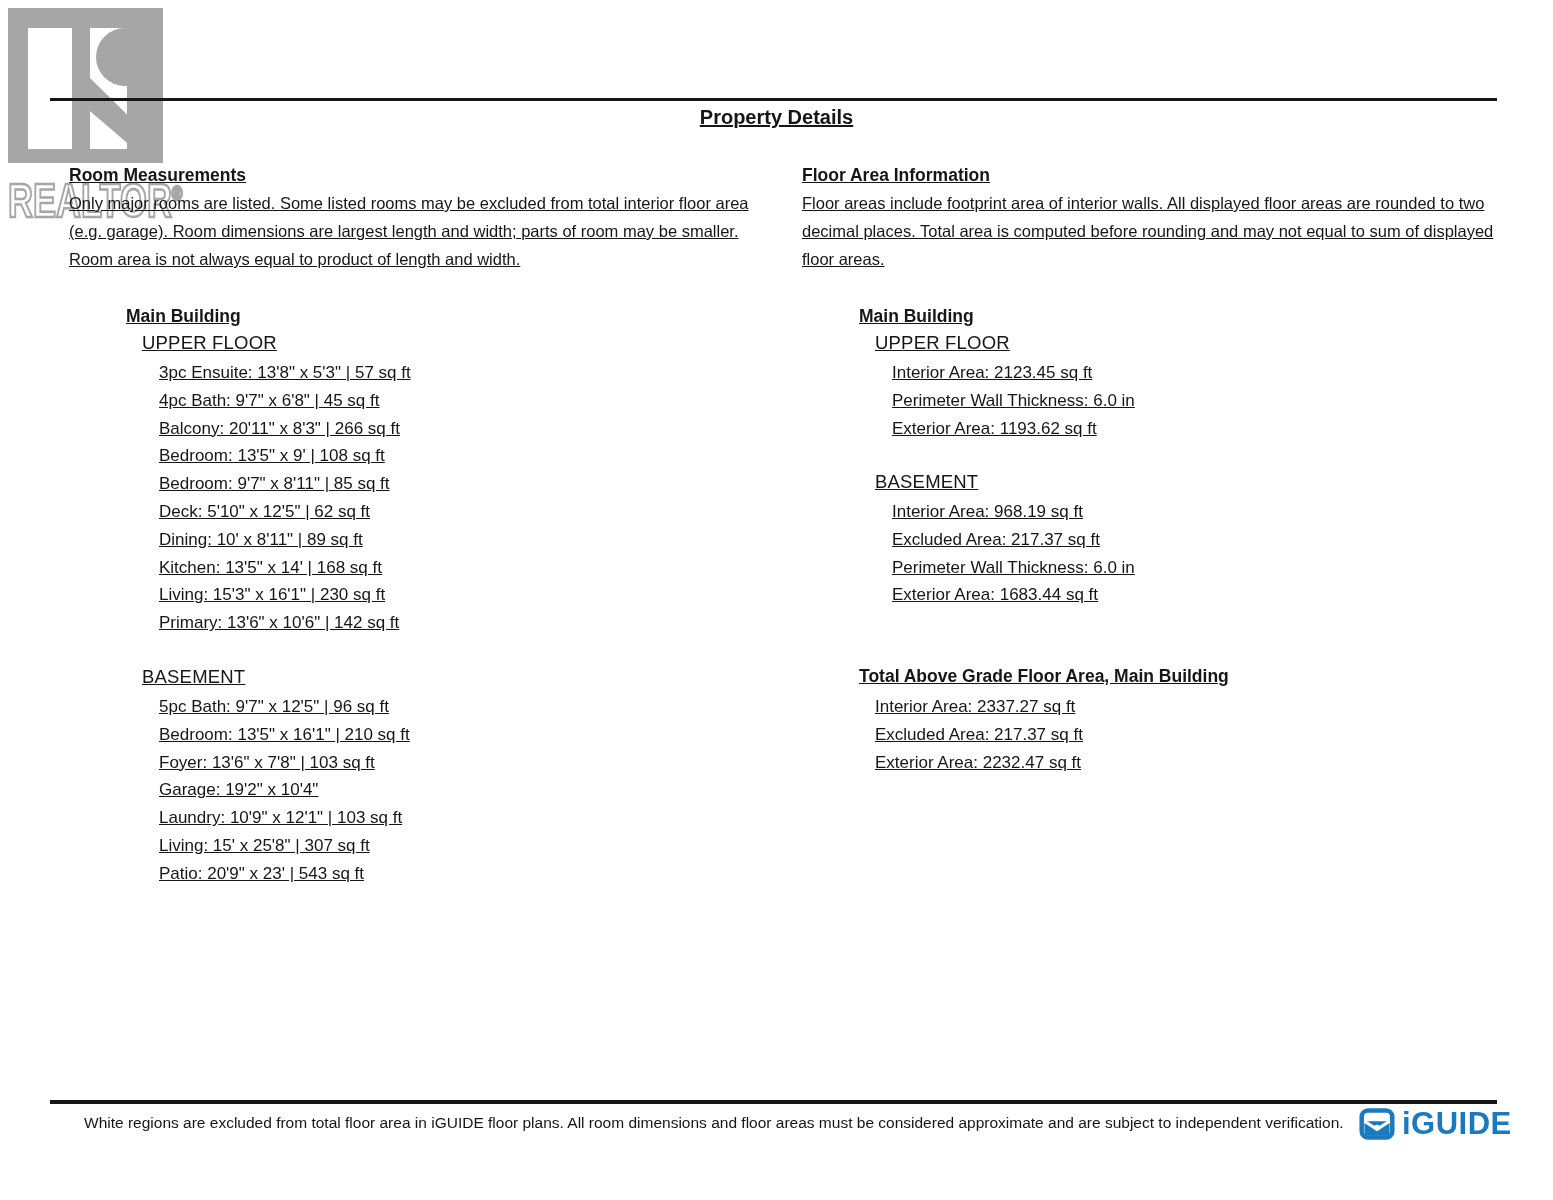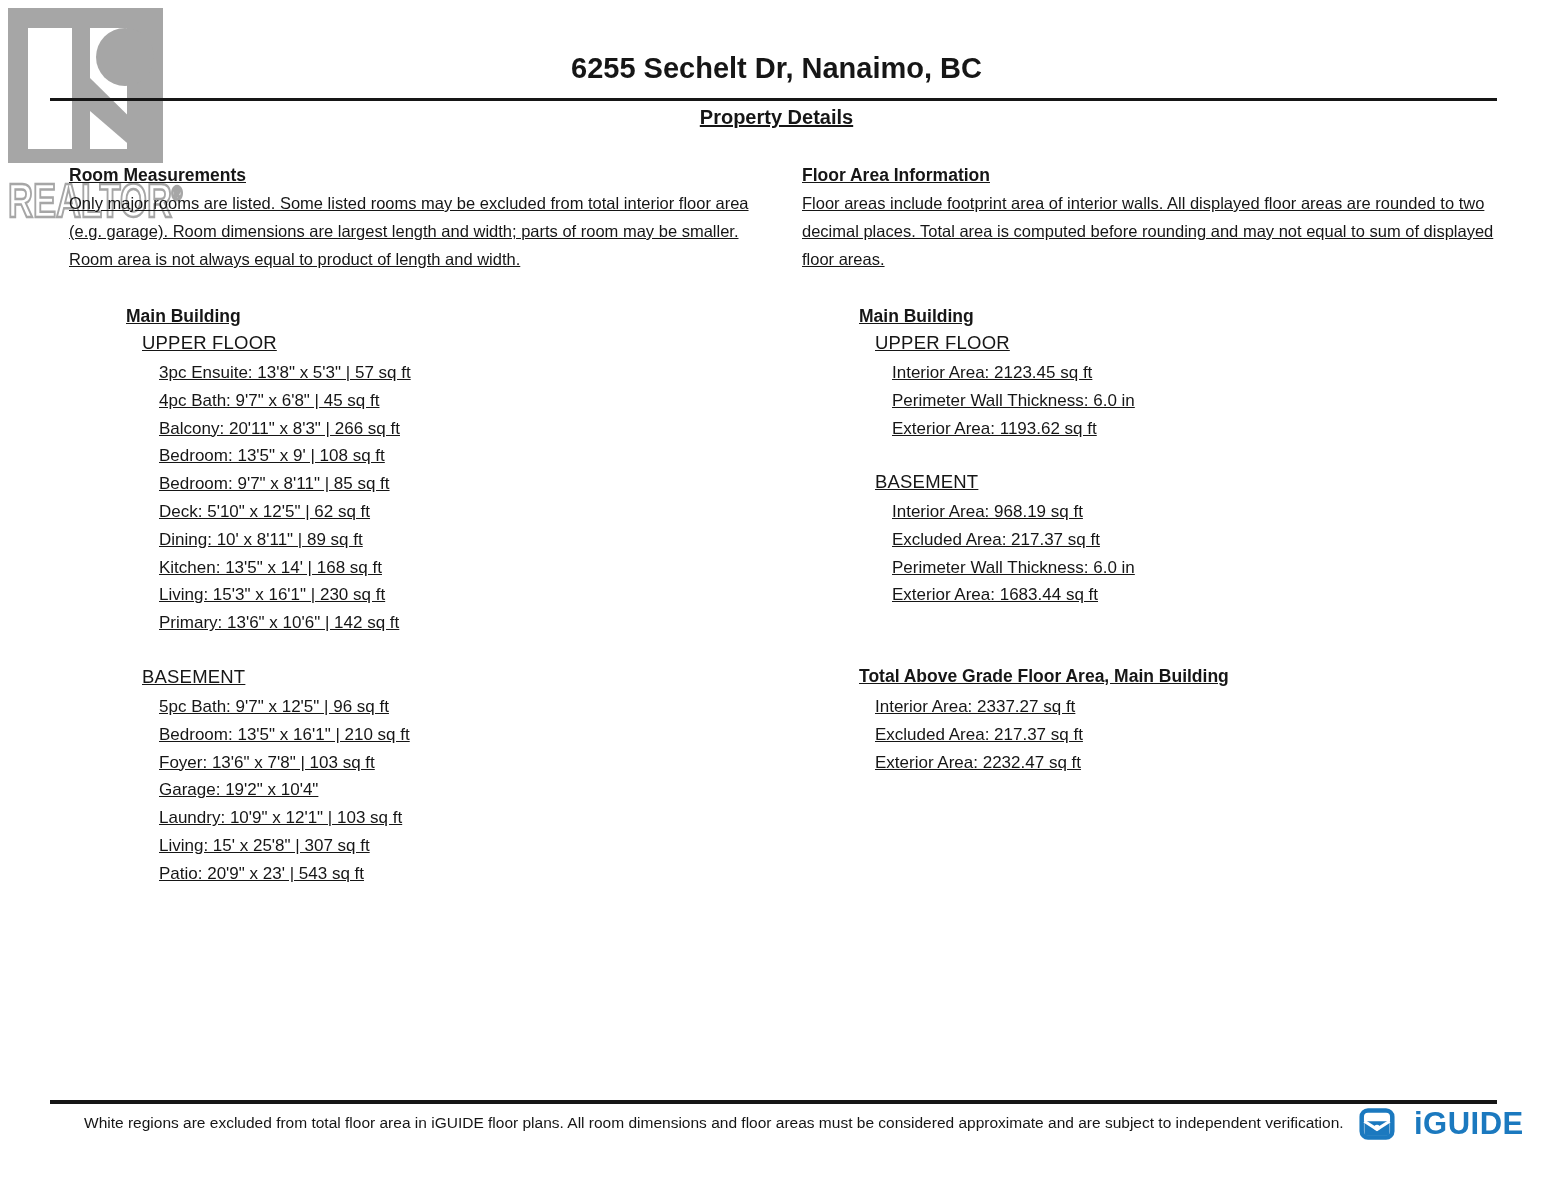--- a/index.html
+++ b/index.html
@@ -62,21 +62,21 @@
   .footer-rule{
     position:absolute;left:50px;top:1100px;width:1447px;height:4px;
     background:var(--text-black,#161616);z-index:2;
   }
   .disclaimer{
     position:absolute;left:60px;top:1112px;font-size:15.5px;line-height:22px;
     white-space:nowrap;z-index:2;margin-left:24px;
   }
   .iguide{
     position:absolute;left:1358px;top:1106px;z-index:2;
-    display:flex;align-items:center;gap:18px;color:var(--iguide-blue,#1b79bf);
+    display:flex;align-items:center;gap:6px;color:var(--iguide-blue,#1b79bf);
   }
   .iguide-word{
     font-size:31px;font-weight:bold;letter-spacing:.5px;line-height:36px;
   }
   .mls{
     position:absolute;right:8px;top:1172px;z-index:2;
     font-size:16px;color:var(--mls-gray,#b3b3b3);white-space:nowrap;margin-top:44px;
   }
 </style>
 </head>
@@ -88,21 +88,20 @@
     <svg class="wm-svg" width="155" height="155" viewBox="0 0 155 155" aria-hidden="true">
       <rect class="g" x="0" y="0" width="155" height="155"></rect>
       <rect class="w" x="20" y="20" width="44" height="121"></rect>
       <rect class="w" x="82" y="20" width="37" height="121"></rect>
       <circle class="g" cx="117" cy="49" r="29"></circle>
       <polygon class="g" points="82,70 153,140 153,153 140,153 82,103"></polygon>
     </svg>
     <div class="wm-text"><span>REALTOR</span><span class="wm-reg">®</span></div>
   </div>
 
-  <h1 class="title">6255 Sechelt Dr, Nanaimo, BC</h1>
   <div class="header-rule"></div>
   <h2 class="subtitle">Property Details</h2>
 
   <section class="col col-left">
     <h3 class="sec-heading">Room Measurements</h3>
     <p class="sec-desc">Only major rooms are listed. Some listed rooms may be excluded from total interior floor area (e.g. garage). Room dimensions are largest length and width; parts of room may be smaller. Room area is not always equal to product of length and width.</p>
 
     <div class="building" style="top:141px">Main Building</div>
 
     <div class="floor-name" style="top:167px">UPPER FLOOR</div>

